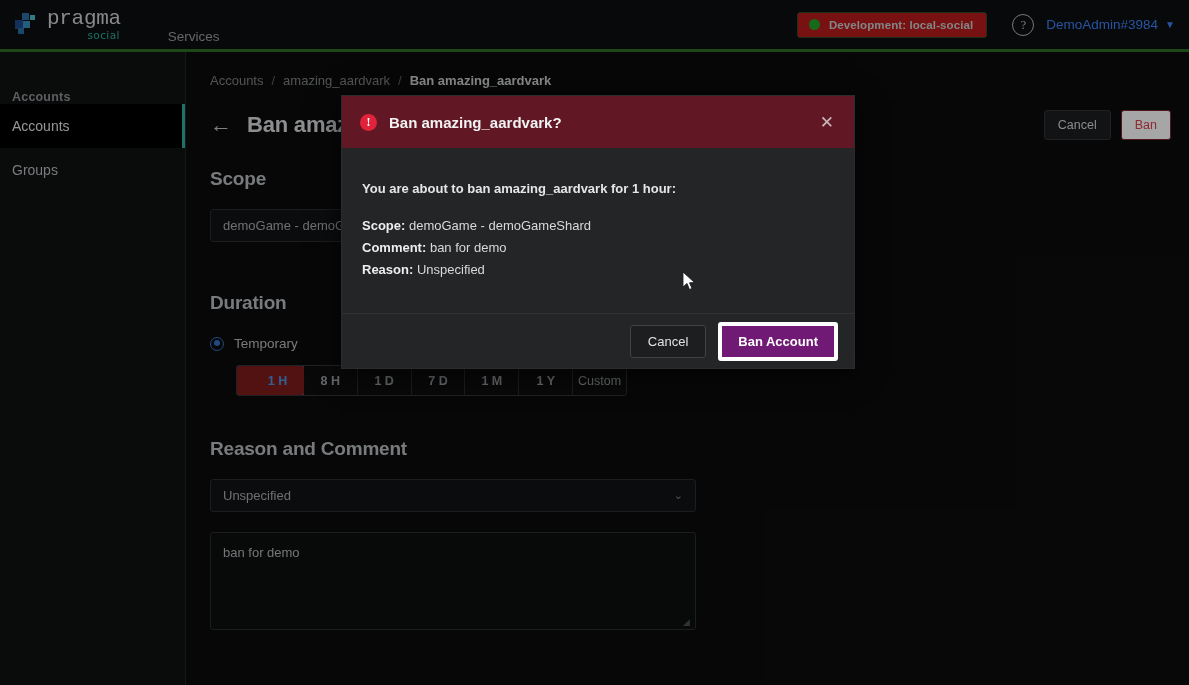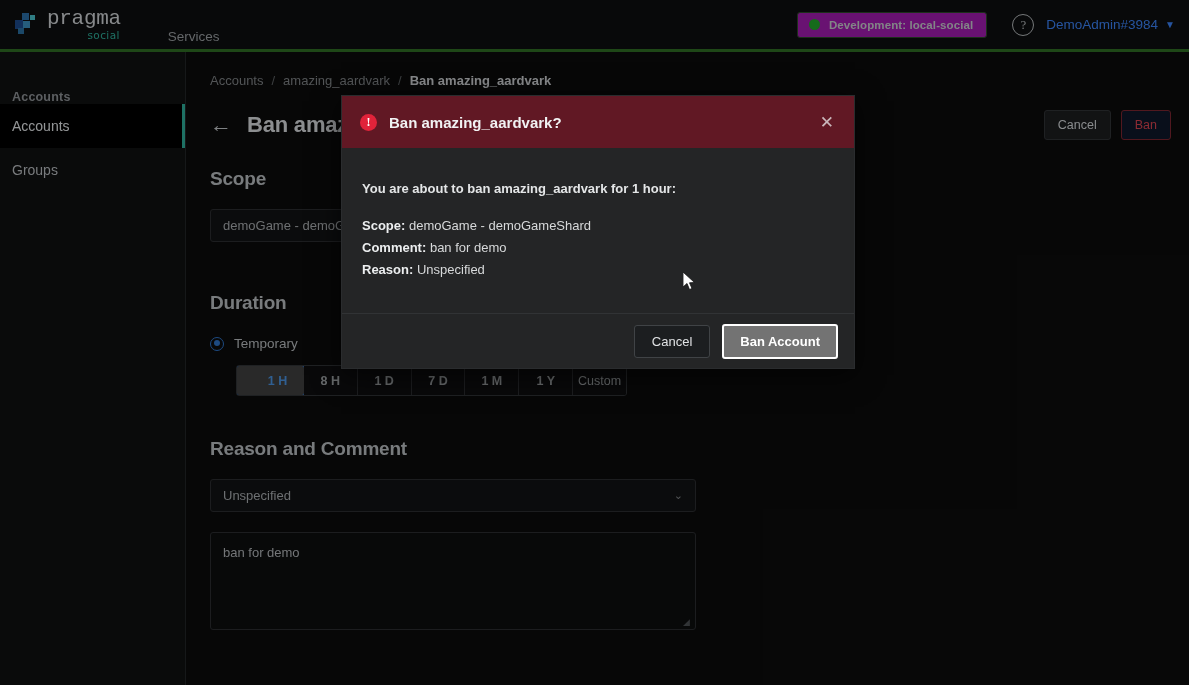--- a/index.html
+++ b/index.html
@@ -35,21 +35,21 @@
     margin-left: 47px; font-size: 13.5px; color: #9a9ea2;
     cursor: pointer;
     margin-top: 24px;
   }
   .topbar-right {
     margin-left: auto; display: flex; align-items: center; margin-right: 14px;
   }
   .env-chip {
     display: flex; align-items: center; gap: 9px;
     border: 1px solid #2d4a2a; border-radius: 3px;
-    background: #a21caf;
+    background: #b91c1c;
     padding: 6px 13px 6px 11px;
     font-size: 11.5px; color: #c8cccf; font-weight: bold;
     letter-spacing: 0.1px;
   }
   .env-dot { width: 11px; height: 11px; border-radius: 50%; background: #22a52a; }
   .help-btn {
     width: 22px; height: 22px; border-radius: 50%;
     border: 1.4px solid #b4b8bb; color: #b4b8bb;
     font-size: 13px; display: flex; align-items: center; justify-content: center;
     margin-left: 25px; cursor: pointer; font-family: "Liberation Serif", serif;
@@ -105,21 +105,21 @@
     font-size: 22px; color: #d7dadd; font-weight: bold;
     margin-left: 11px; letter-spacing: -0.2px;
   }
   .head-actions { margin-left: auto; display: flex; gap: 10px; }
   .btn {
     font-size: 12.5px; padding: 7px 13px; border-radius: 3px;
     border: 1px solid transparent; cursor: pointer; background: transparent;
     font-family: "Liberation Sans", sans-serif;
   }
   .btn-ghost { background: #1c1e20; color: #d2d5d8; border-color: #303336; }
-  .btn-danger-outline { background: #0f172a; color: #d8434f; border-color: #7d2630; }
+  .btn-danger-outline { background: #ffffff; color: #d8434f; border-color: #7d2630; }
 
   .form-area { padding: 22px 0 0 24px; }
   .sec-title {
     font-size: 19px; color: #b9bdc0; font-weight: bold; letter-spacing: -0.2px;
   }
   .select-box {
     margin-top: 19px; width: 486px; height: 33px;
     background: #121314; border: 1px solid #2b2d30; border-radius: 3px;
     display: flex; align-items: center; padding: 0 12px;
     font-size: 13px; color: #a8acaf; cursor: pointer;
@@ -146,21 +146,21 @@
     margin: 14px 0 0 26px; display: flex; width: 391px; height: 31px;
     border: 1px solid #303336; border-radius: 3px; overflow: hidden;
   }
   .seg {
     flex: 1; display: flex; align-items: center; justify-content: center;
     font-size: 12.5px; color: #9da1a4; background: #0e0f10;
     border-right: 1px solid #2b2d30; cursor: pointer; font-weight: bold;
   }
   .seg:last-child { border-right: none; font-weight: normal; }
   .seg.selected {
-    color: #4a93e0; border: 1.5px solid #2d72c7; background: #404040;
+    color: #4a93e0; border: 1.5px solid #2d72c7; background: #7f1d1d;
     margin: -1px; border-radius: 3px; padding-left: 14px;
   }
 
   .textarea-box {
     margin-top: 20px; width: 486px; height: 98px;
     background: #0d0e0f; border: 1px solid #2b2d30; border-radius: 3px;
     padding: 12px 12px; font-size: 13px; color: #b2b6b9;
     position: relative; cursor: text;
   }
   .resize-grip {
@@ -209,21 +209,21 @@
     background: #242526; height: 54px;
     display: flex; align-items: center; justify-content: flex-end;
     gap: 12px; padding-right: 16px;
   }
   .btn-modal-cancel {
     background: #1c1e20; color: #e0e2e4; border: 1px solid #404346;
     font-size: 13px; padding: 8px 17px; border-radius: 3px; cursor: pointer;
     font-family: "Liberation Sans", sans-serif;
   }
   .btn-modal-confirm {
-    background: #737373; color: #ffffff; border: 2px solid #ffffff;
+    background: #701a75; color: #ffffff; border: 4px solid #ffffff;
     font-size: 13px; padding: 8px 16px; border-radius: 3px; cursor: pointer;
     font-weight: bold; font-family: "Liberation Sans", sans-serif;
   }
 
   
   .cursor { position: absolute; left: 683px; top: 272px; pointer-events: none; }
 </style>
 </head>
 <body>
 

